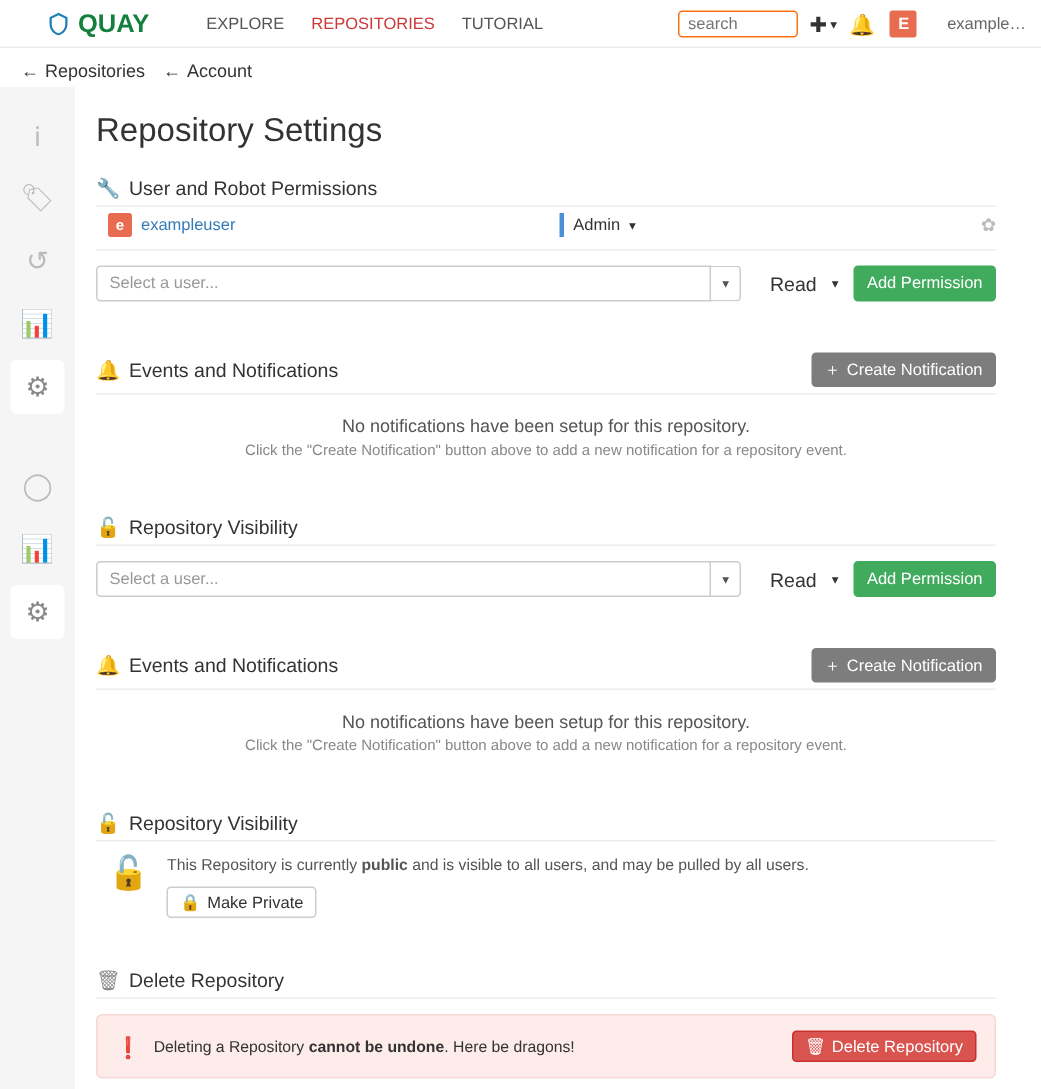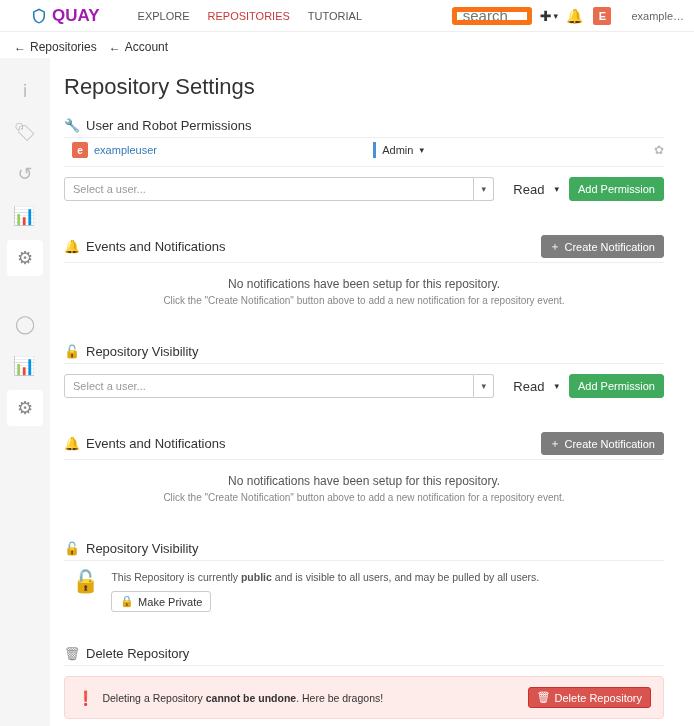--- a/index.html
+++ b/index.html
@@ -1,26 +1,26 @@
 <!DOCTYPE html>
 <html><head>
 <meta charset="utf-8">
 <style>
   * { box-sizing: border-box; margin: 0; padding: 0; }
   body { font-family: -apple-system, BlinkMacSystemFont, "Segoe UI", Helvetica, Arial, sans-serif; font-size: 13px; color: #333; background: #fff; width: 694px; }
   a { color: #337ab7; text-decoration: none; }
   
   .topnav { height: 32px; border-bottom: 1px solid #eee; display: flex; align-items: center; padding: 0 10px 0 30px; }
-  .brand { display: flex; align-items: center; gap: 4px; font-weight: 700; color: #a21caf; font-size: 17px; }
+  .brand { display: flex; align-items: center; gap: 4px; font-weight: 700; color: #15803d; font-size: 17px; }
   .brand svg { width: 18px; height: 18px; }
   .navlinks { display: flex; gap: 18px; margin-left: 38px; font-size: 11px; }
   .navlinks span { color: #555; cursor: pointer; }
   .navlinks .active { color: #cb3837; }
   .spacer { flex: 1; }
-  .search { border: 5px solid #f97316; border-radius: 3px; font-size: 15px; padding: 2px 6px; width: 80px; height: 18px; color: #888; }
+  .search { border: 1px solid #f97316; border-radius: 3px; font-size: 11px; padding: 2px 6px; width: 80px; height: 18px; color: #888; }
   .topnav .icon { color: #333; font-size: 14px; margin-left: 8px; }
   .avatar { width: 18px; height: 18px; background: #e86c4f; color: #fff; font-size: 11px; font-weight: bold; display: inline-flex; align-items: center; justify-content: center; border-radius: 2px; margin-left: 10px; }
   .username-trunc { font-size: 11px; color: #666; margin-left: 20px; }
   
   .secnav { display: flex; align-items: center; padding: 8px 14px 4px; font-size: 12px; color: #333; }
   .secnav .left { display: flex; gap: 12px; }
   .secnav .left span { display: flex; align-items: center; gap: 4px; cursor: pointer; }
   .secnav .center { flex: 1; text-align: center; font-size: 19px; font-weight: 400; color: #333; }
   .star { margin-left: 10px; color: #666; }
   .repo-icon { margin-right: 10px; }

